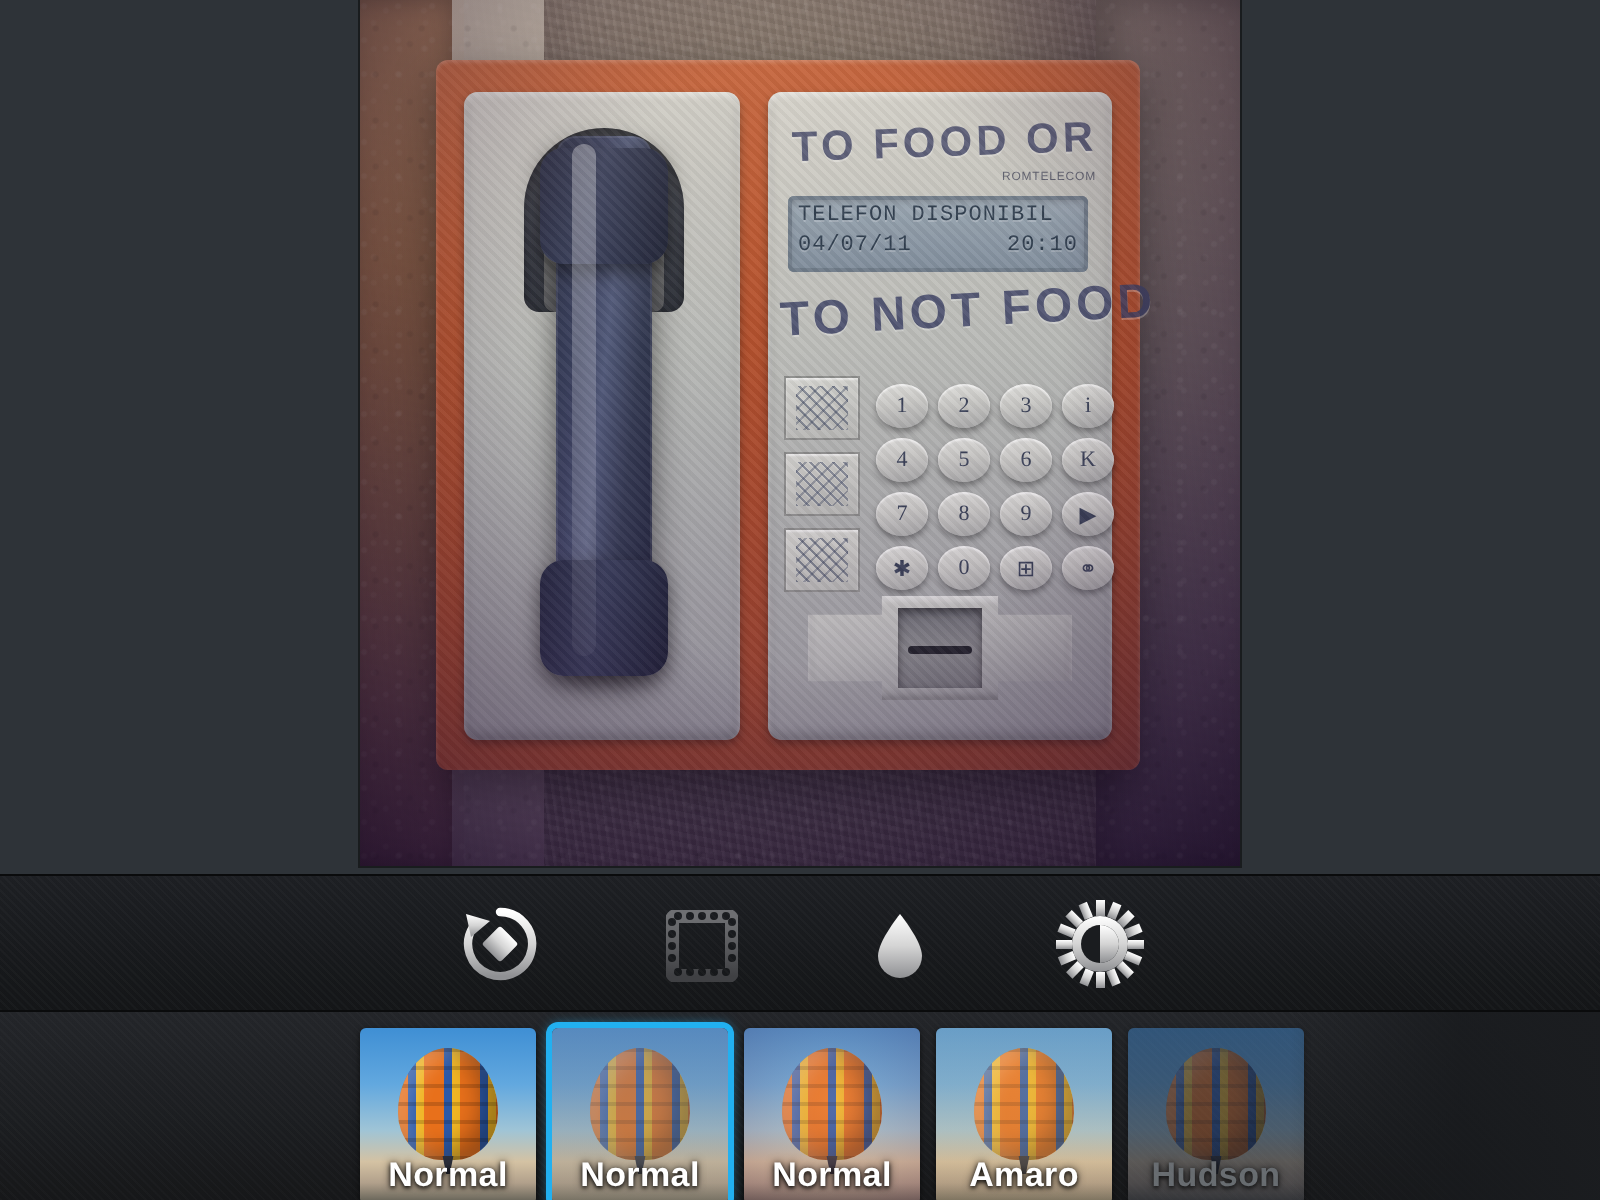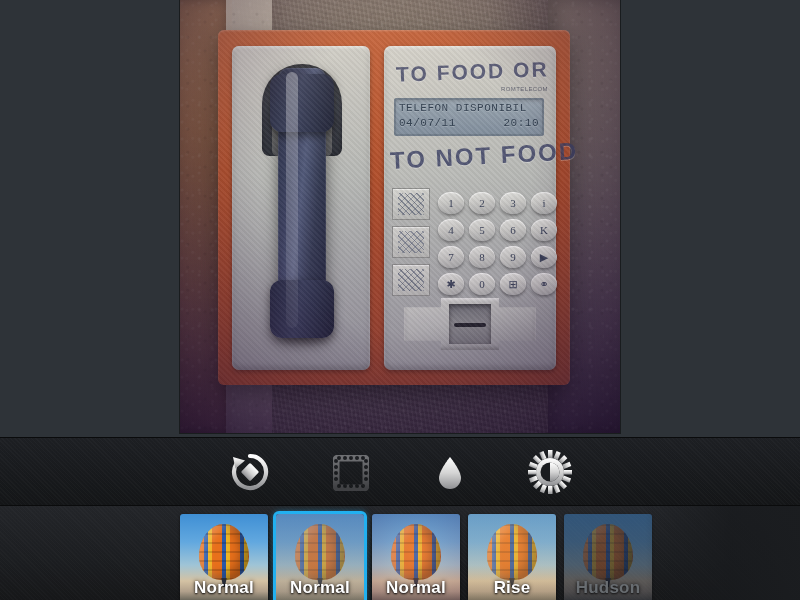--- a/index.html
+++ b/index.html
@@ -601,21 +601,21 @@
           <div class="thumb-label">Normal</div>
         </div>
         <div class="thumb">
           <div class="thumb-img">
             <div class="sky"></div>
             <div class="balloon">
               <div class="balloon-bands"></div>
             </div>
           </div>
           <div class="thumb-shade grade-rise"></div>
-          <div class="thumb-label">Rise</div>
+          <div class="thumb-label">Amaro</div>
         </div>
         <div class="thumb faded">
           <div class="thumb-img">
             <div class="sky"></div>
             <div class="balloon">
               <div class="balloon-bands"></div>
             </div>
           </div>
           <div class="thumb-shade grade-hudson"></div>
           <div class="thumb-label">Hudson</div>

